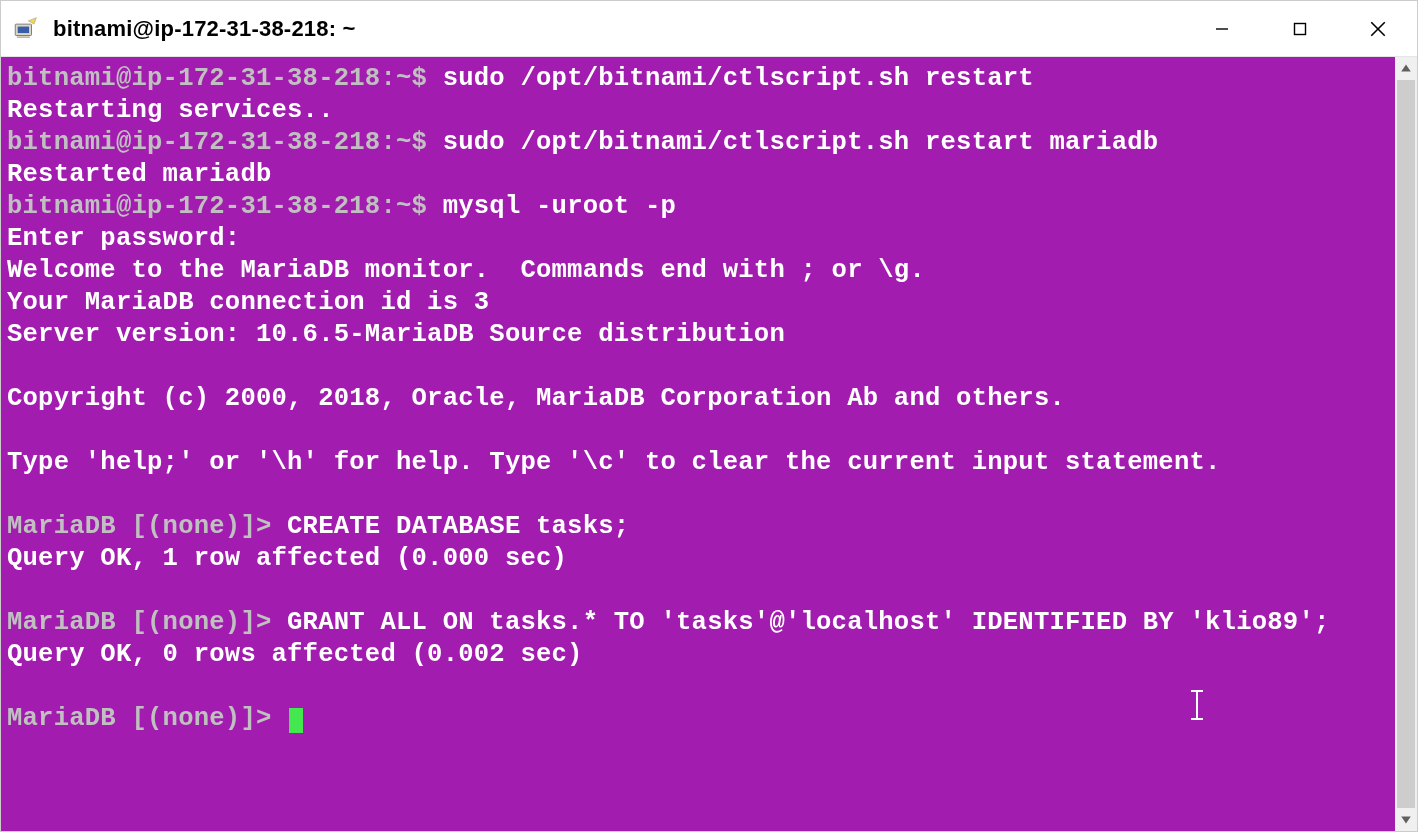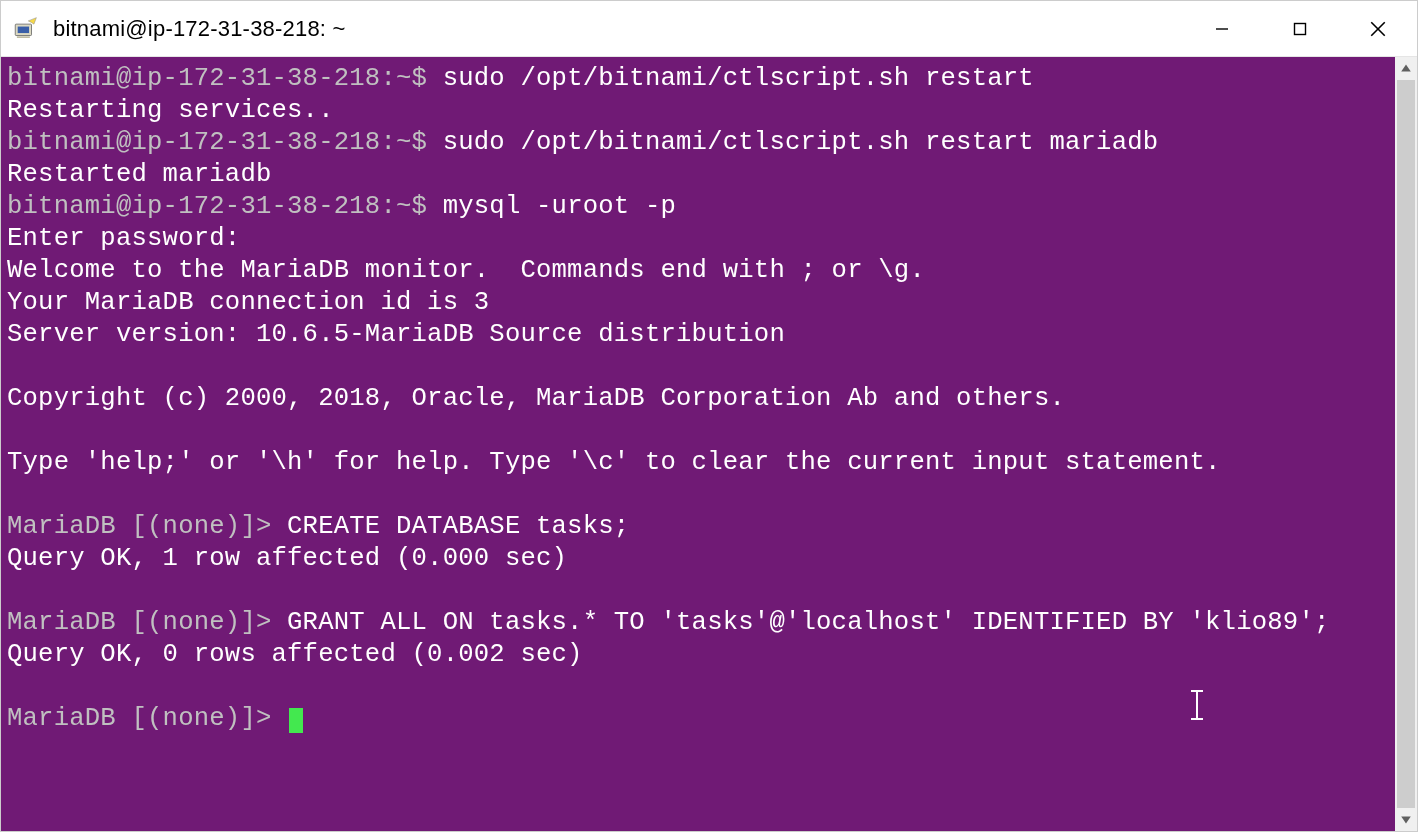--- a/index.html
+++ b/index.html
@@ -1,27 +1,27 @@
 <!DOCTYPE html>
 <html><head>
   <meta charset="utf-8">
   <style>
     * { margin: 0; padding: 0; box-sizing: border-box; }
     html, body { width: 1418px; height: 832px; overflow: hidden; font-family: "Segoe UI", Tahoma, sans-serif; }
-    .window { width: 1418px; height: 832px; background: #fff; display: flex; flex-direction: column; border: 1px solid #ccc; }
+    .window { width: 1418px; height: 832px; background: #fff; display: flex; flex-direction: column; border: 1px solid #ccc; font-weight: bold; }
     .titlebar { height: 56px; background: #ffffff; display: flex; align-items: center; padding-left: 10px; border-bottom: 1px solid #e5e5e5; }
     .titlebar .app-icon { width: 28px; height: 28px; display: flex; align-items: center; justify-content: center; margin-right: 14px; }
     .titlebar .title { font-size: 22px; color: #000; flex: 1; white-space: nowrap; letter-spacing: .2px; }
     .win-controls { display: flex; height: 100%; }
     .win-btn { width: 78px; height: 100%; display: flex; align-items: center; justify-content: center; background: transparent; border: none; }
     .win-btn svg, .win-btn span { pointer-events: none; }
     .close-btn { width: 78px; }
 
     .body-area { flex: 1; display: flex; background: #000; position: relative; }
-    .terminal { flex: 1; background: #701a75; color: #fff; padding: 6px 0 2px 6px; font-family: "Consolas","Liberation Mono","Courier New",monospace; font-size: 25.6px; line-height: 32px; white-space: pre; letter-spacing: .2px; }
+    .terminal { flex: 1; background: #a21caf; color: #fff; padding: 6px 0 2px 6px; font-family: "Consolas","Liberation Mono","Courier New",monospace; font-size: 25.6px; line-height: 32px; white-space: pre; letter-spacing: .2px; }
     .scrollbar { width: 22px; background: #f0f0f0; position: relative; }
     .scroll-arrow { position: absolute; left: 0; right: 0; height: 22px; display: flex; align-items: center; justify-content: center; color: #606060; font-size: 14px; }
     .scroll-arrow.top { top: 0; }
     .scroll-arrow.bottom { bottom: 0; }
     .scroll-thumb { position: absolute; left: 2px; right: 2px; background: #cdcdcd; }
 
     .dim { color: #c0c0c0; }
     .cursor-block { display: inline-block; width: 14px; height: 25px; background: #43e84f; vertical-align: text-bottom; margin-left: 2px; }
 
     .ibeam-cursor { position: absolute; width: 2px; height: 30px; }

